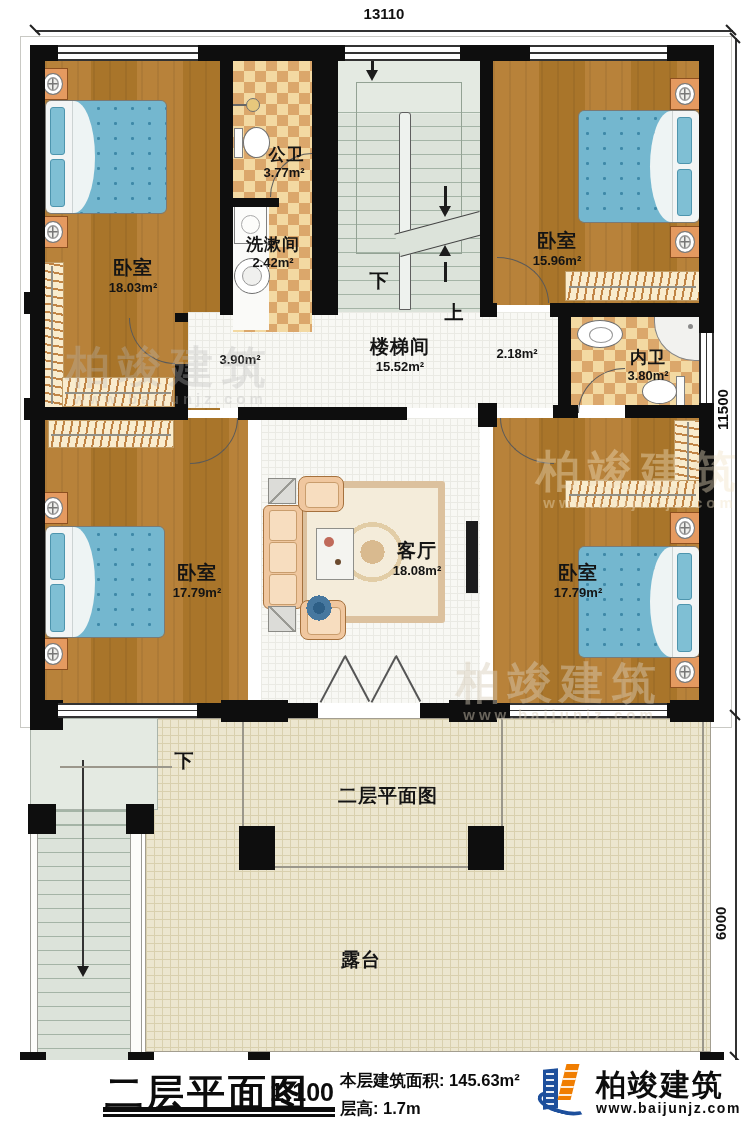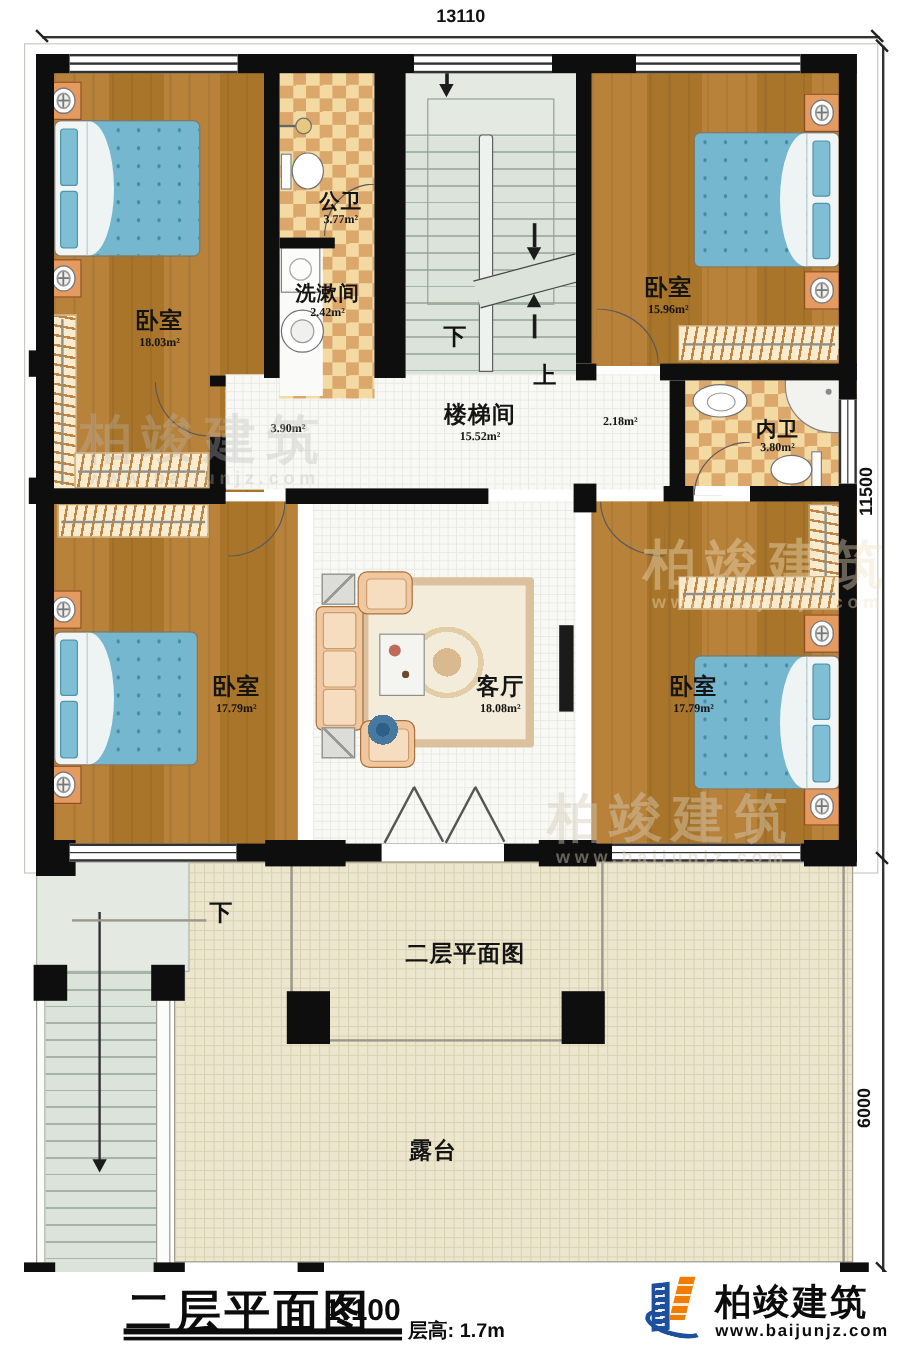--- a/index.html
+++ b/index.html
@@ -66,21 +66,21 @@
   .whitebox{background:#fcfcfa;border:1.5px solid #808080;box-sizing:border-box;}
   .oval{background:#fff;border:1.5px solid #707070;border-radius:50%;box-sizing:border-box;}
   .rail{background:#eef2ee;border:1.5px solid #5f5f5f;box-sizing:border-box;border-radius:3px 3px 0 0;}
   .breakbar{background:#dce3da;border-top:1.6px solid #444;border-bottom:1.6px solid #444;box-sizing:border-box;}
   .tri-d{width:0;height:0;border-left:6px solid transparent;border-right:6px solid transparent;border-top:11px solid #1c1c1c;}
   .tri-u{width:0;height:0;border-left:6px solid transparent;border-right:6px solid transparent;border-bottom:11px solid #1c1c1c;}
   
   .rlabel{text-align:center;color:#141414;font-weight:bold;transform:translateX(-50%);white-space:nowrap;line-height:1.25;}
   .rname{font-size:19px;letter-spacing:1px;}
   .rname.sm{font-size:17px;}
-  .rarea{font-size:10px;font-family:Liberation Serif, serif;}
+  .rarea{font-size:13px;}
   .dirlabel{font-size:19px;font-weight:bold;color:#111;transform:translateX(-50%);}
   
   .wm{pointer-events:none;font-weight:900;transform:translateX(-50%);text-align:center;white-space:nowrap;}
   .wm .big{font-size:44px;letter-spacing:8px;line-height:1.05;}
   .wm .small{font-size:15px;letter-spacing:4px;}
   .wm1{color:rgba(185,185,185,0.33);}
   .wm2{color:rgba(240,226,196,0.40);}
   .wm3{color:rgba(215,205,185,0.45);}
   
   .tb-title{font-size:38px;font-weight:bold;color:#0c0c0c;letter-spacing:3px;}
@@ -308,21 +308,21 @@
   <div class="abs tick" style="left:728px;top:37px;"></div>
   <div class="abs tick" style="left:728px;top:714px;"></div>
   <div class="abs tick" style="left:728px;top:1056px;"></div>
   <div class="abs dimvert" style="left:714px;top:340px;height:90px;">11500</div>
   <div class="abs dimvert" style="left:712px;top:880px;height:60px;">6000</div>
 
   <div class="abs rlabel" style="left:133px;top:256px;">
     <div class="rname">卧室</div>
     <div class="rarea">18.03m²</div>
   </div>
-  <div class="abs rlabel" style="left:284px;top:157px;">
+  <div class="abs rlabel" style="left:284px;top:144px;text-align:right;">
     <div class="rname sm">公卫</div>
     <div class="rarea">3.77m²</div>
   </div>
   <div class="abs rlabel" style="left:273px;top:234px;">
     <div class="rname sm">洗漱间</div>
     <div class="rarea">2.42m²</div>
   </div>
   <div class="abs rlabel" style="left:557px;top:229px;">
     <div class="rname">卧室</div>
     <div class="rarea">15.96m²</div>
@@ -334,21 +334,21 @@
   <div class="abs rlabel" style="left:240px;top:352px;">
     <div class="rarea">3.90m²</div>
   </div>
   <div class="abs rlabel" style="left:517px;top:346px;">
     <div class="rarea">2.18m²</div>
   </div>
   <div class="abs rlabel" style="left:648px;top:347px;">
     <div class="rname sm">内卫</div>
     <div class="rarea">3.80m²</div>
   </div>
-  <div class="abs rlabel" style="left:417px;top:539px;margin-top:22px;">
+  <div class="abs rlabel" style="left:417px;top:539px;">
     <div class="rname">客厅</div>
     <div class="rarea">18.08m²</div>
   </div>
   <div class="abs rlabel" style="left:197px;top:561px;">
     <div class="rname">卧室</div>
     <div class="rarea">17.79m²</div>
   </div>
   <div class="abs rlabel" style="left:578px;top:561px;">
     <div class="rname">卧室</div>
     <div class="rarea">17.79m²</div>
@@ -374,20 +374,24 @@
   <div class="abs wm wm3" style="left:560px;top:660px;">
     <div class="big">柏竣建筑</div>
     <div class="small">www.baijunjz.com</div>
   </div>
 
   <div class="abs" style="left:0;top:1060px;width:750px;height:68px;background:#fff;">
     <div class="abs tb-title" style="left:105px;top:8px;">二层平面图</div>
     <div class="abs" style="left:103px;top:47px;width:232px;height:4.5px;background:#0c0c0c;"></div>
     <div class="abs" style="left:103px;top:54px;width:232px;height:3px;background:#0c0c0c;"></div>
     <div class="abs tb-scale" style="left:270px;top:18px;">1:100</div>
+    <div class="abs tb-sub" style="left:340px;top:10px;">
+      <span>本层建筑面积:</span>
+      <span>145.63m²</span>
+    </div>
     <div class="abs tb-sub" style="left:340px;top:38px;">
       <span>层高:</span>
       <span>1.7m</span>
     </div>
 
     <div class="abs" style="left:540px;top:3px;width:50px;height:52px;">
       <div style="position:absolute;left:3px;top:6px;width:15px;height:40px;background:#1d4f9c;transform:skewY(-6deg);background-image:repeating-linear-gradient(180deg,transparent 0 4px,rgba(255,255,255,.9) 4px 6px);background-size:8px 100%;background-repeat:repeat-y;background-position:3px 0;"></div>
       <div style="position:absolute;left:22px;top:1px;width:13px;height:36px;background:#f07d00;transform:skewX(-14deg);background-image:repeating-linear-gradient(180deg,transparent 0 6px,rgba(255,255,255,.85) 6px 8px);"></div>
       <div style="position:absolute;left:-3px;bottom:1px;width:52px;height:22px;border:4px solid transparent;border-bottom:4px solid #1d4f9c;border-left:4px solid #1d4f9c;border-radius:50%;transform:rotate(14deg);box-sizing:border-box;"></div>
     </div>

